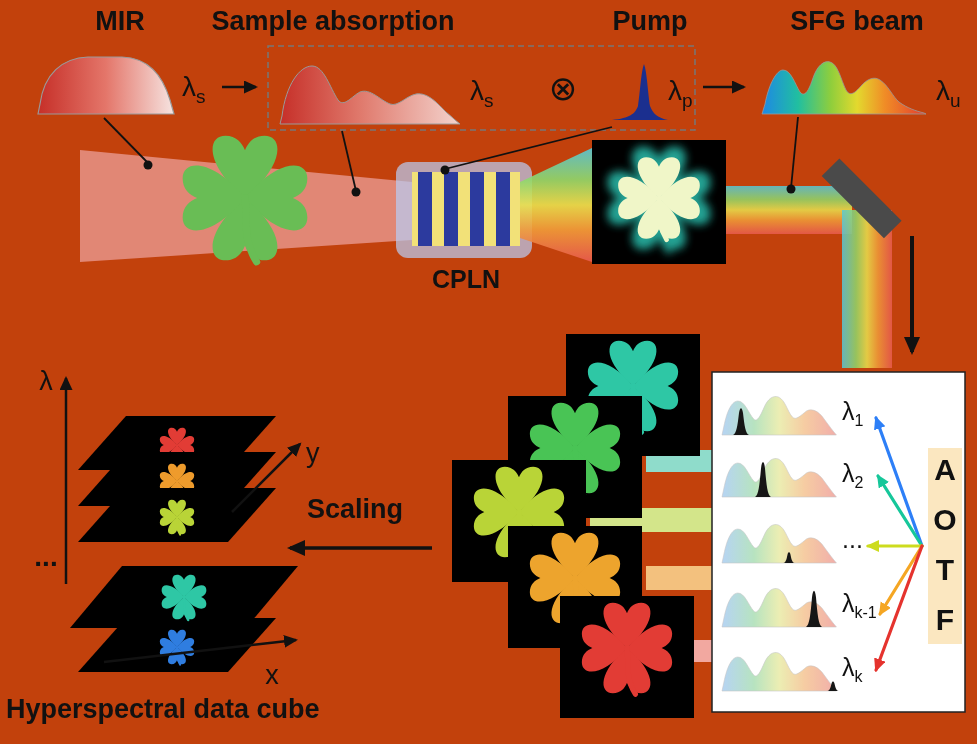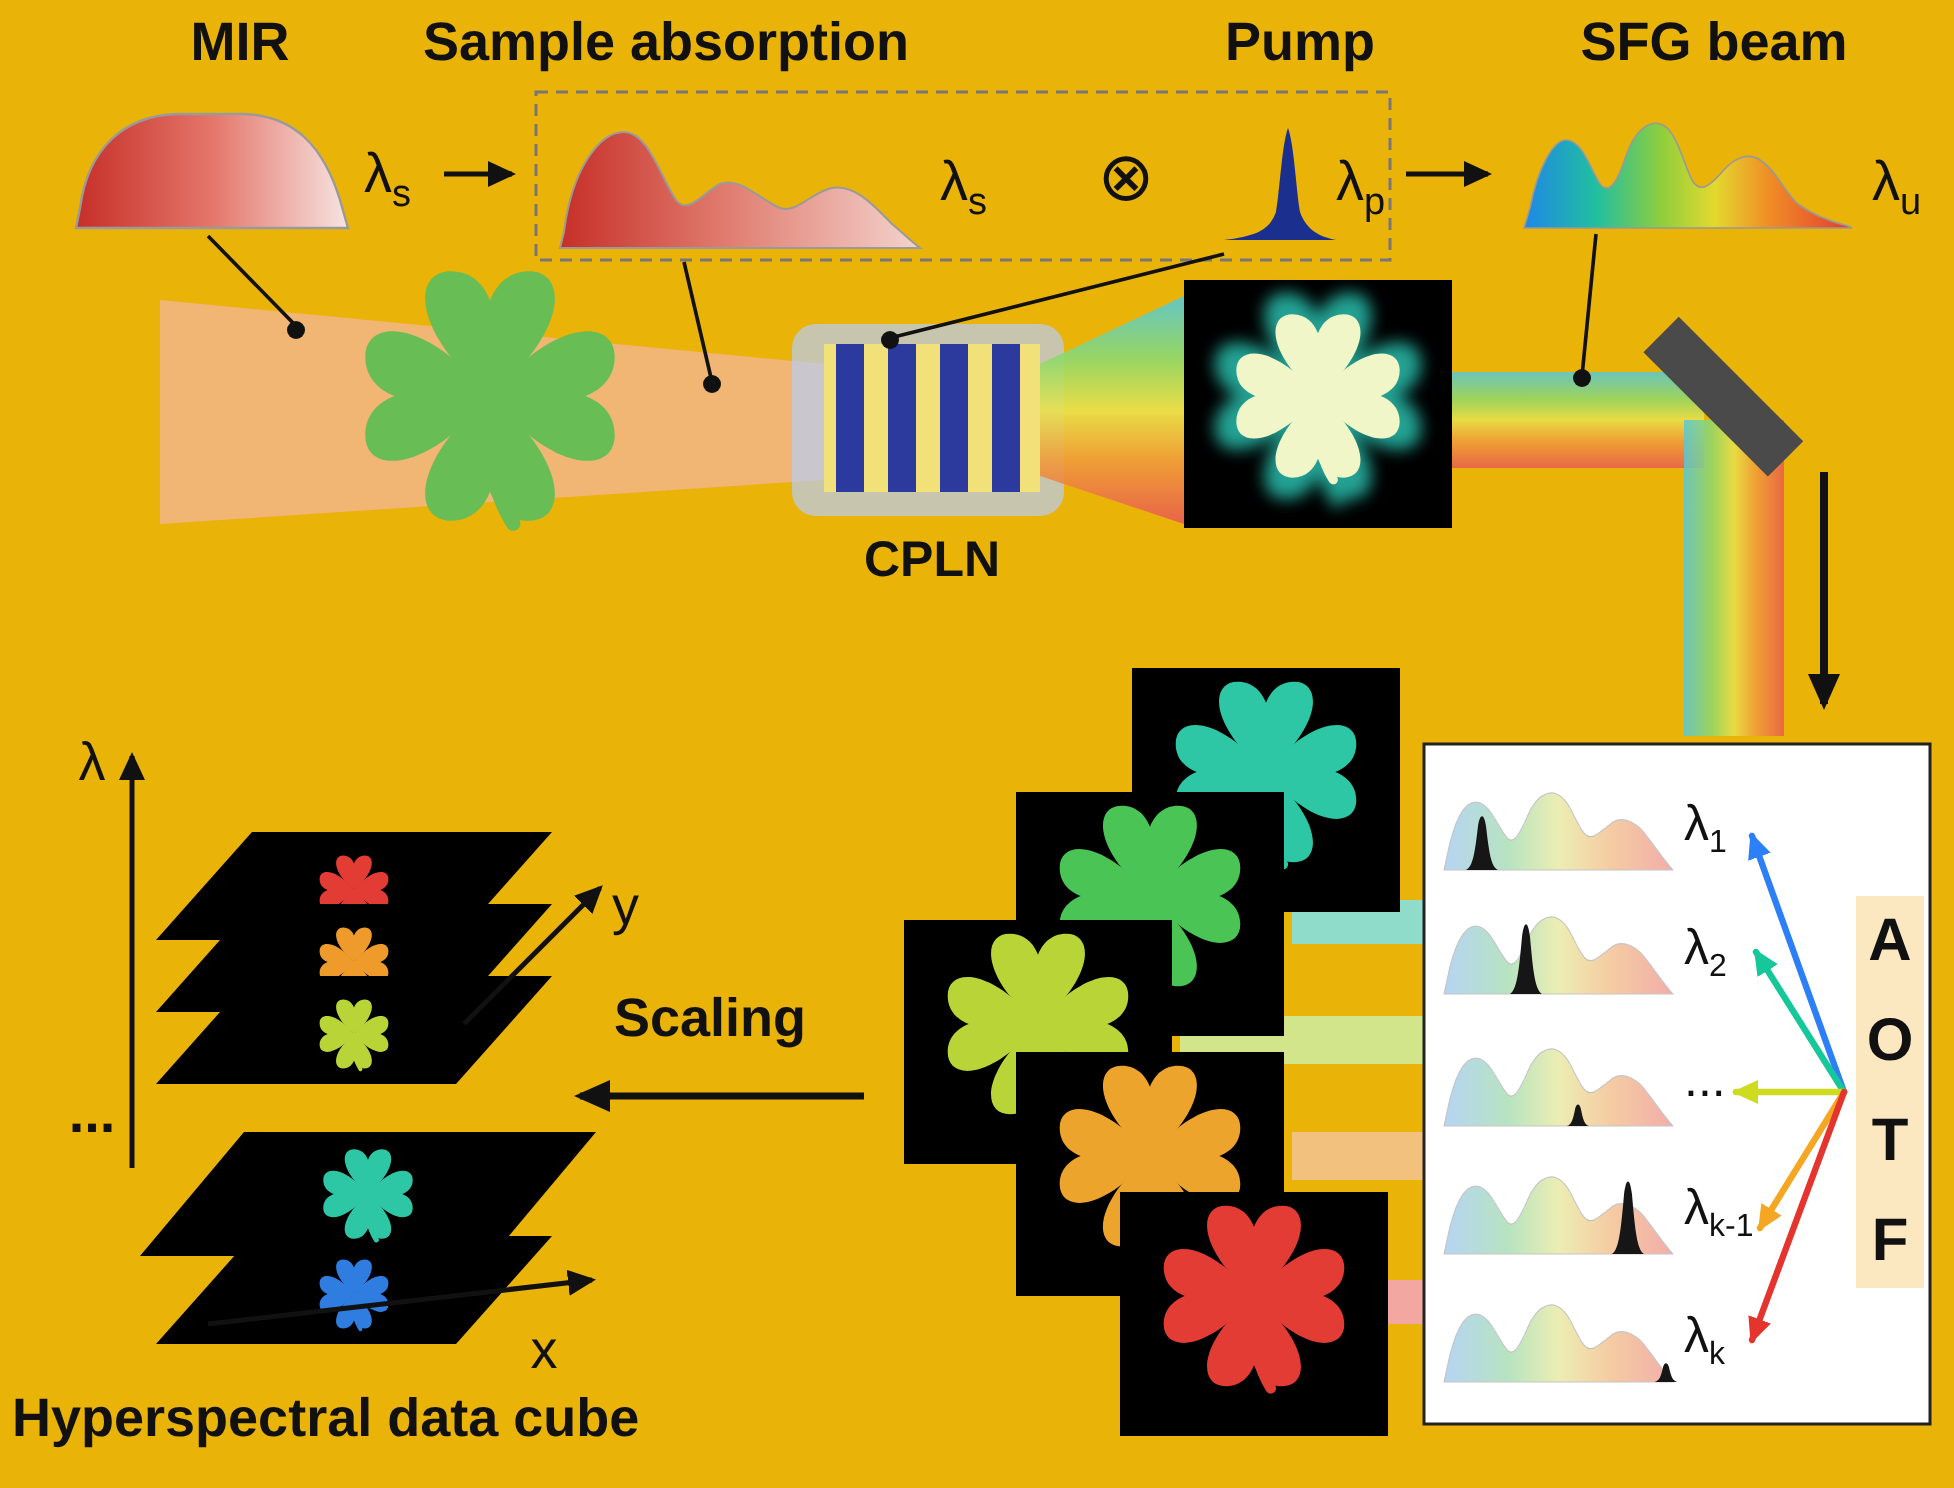--- a/index.html
+++ b/index.html
@@ -1,16 +1,16 @@
 <!DOCTYPE html>
 <html><head>
 <meta charset="utf-8">
 <style>
   html,body{margin:0;padding:0;background:#fff;}
-  .stage{position:relative;width:977px;height:744px;background:#eab308;font-family:"Liberation Sans",sans-serif;}
+  .stage{position:relative;width:977px;height:744px;background:#c2410c;font-family:"Liberation Sans",sans-serif;}
   svg{display:block;}
   text{fill:#111;font-family:"Liberation Sans",sans-serif;}
   .h{font-size:27px;font-weight:600;}
   .lam{font-size:28px;font-weight:500;}
   .sub{font-size:19px;}
   .rowlab{font-size:25px;font-weight:500;}
   .rowsub{font-size:16px;}
   .cpln{font-size:25px;font-weight:700;}
   .cap{font-size:27px;font-weight:700;}
   .aotf-letter{font-size:30px;font-weight:800;}

